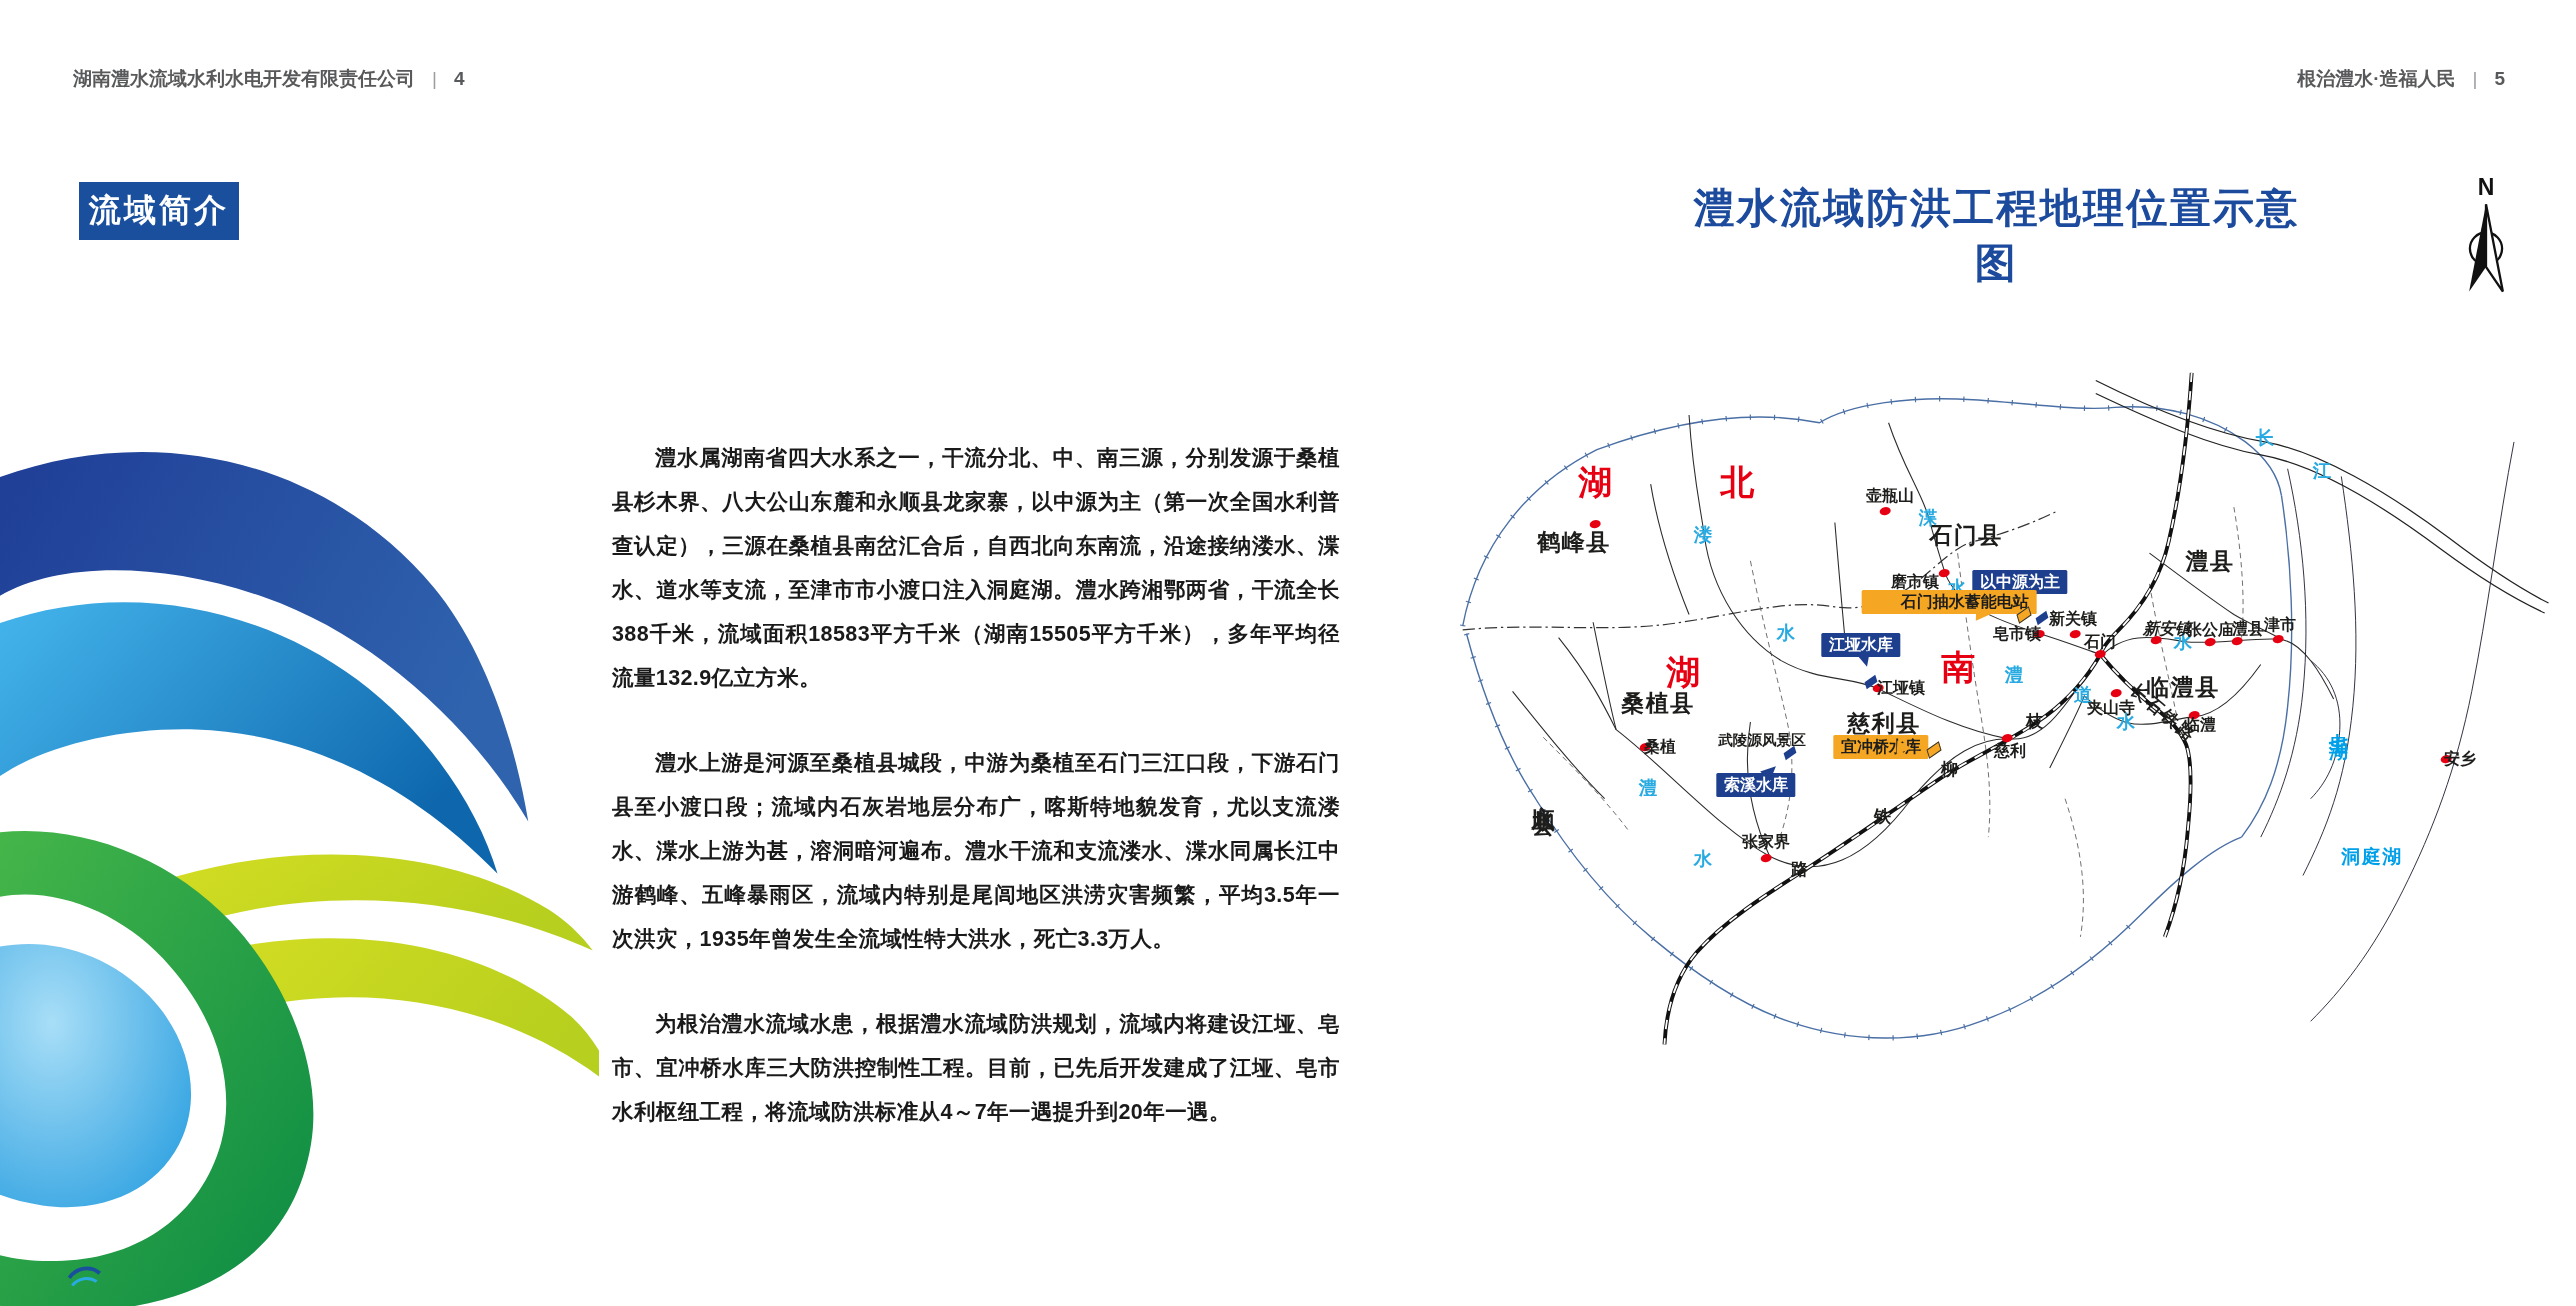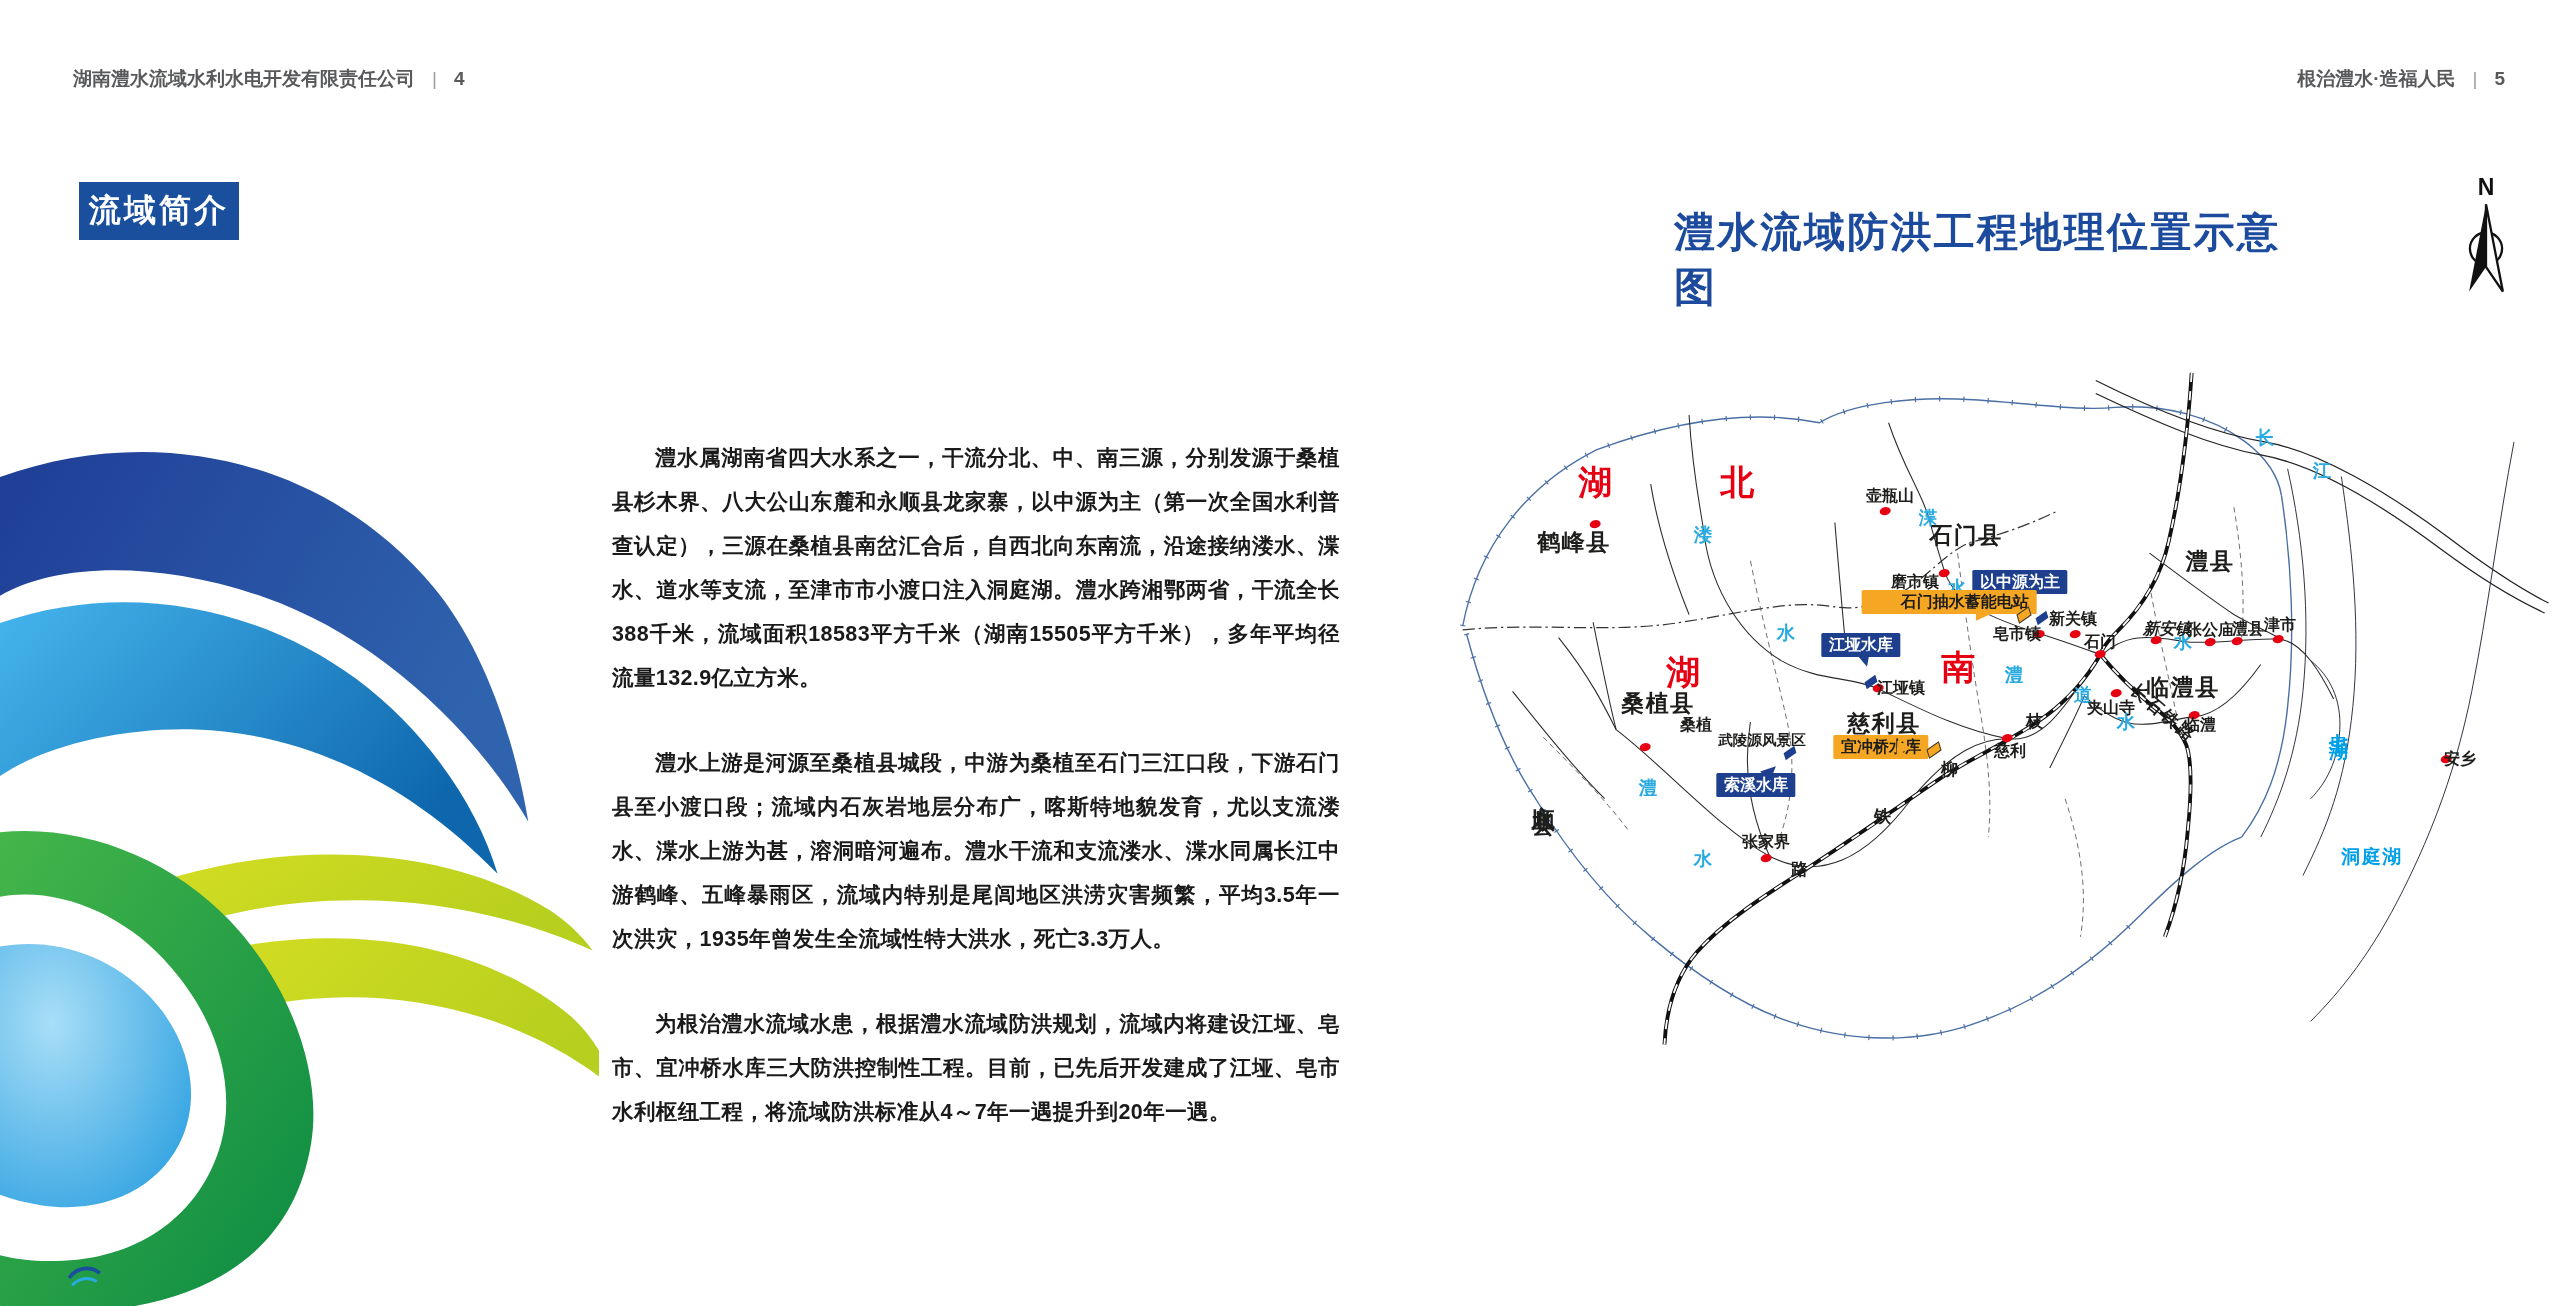--- a/index.html
+++ b/index.html
@@ -18,22 +18,22 @@
   .badge{position:absolute;left:79px;top:182px;width:160px;height:58px;
          background:#1a4f9e;color:#fff;display:flex;align-items:center;justify-content:center;
          font-size:32px;font-weight:800;letter-spacing:3.1px;}
   .bodytext{position:absolute;left:612px;top:436px;width:728px;color:#1a1a1a;}
   .bodytext p{margin:0 0 41px 0;font-size:21.5px;line-height:44px;font-weight:600;
               text-align:justify;text-indent:2em;letter-spacing:0.4px;}
   .logo-swirl{position:absolute;left:0;top:407px;width:599px;height:899px;}
   .footer-mark{position:absolute;left:66px;top:1258px;width:37px;height:32px;}
 
   
-  .map-title{position:absolute;left:1674px;top:181px;width:645px;
-             font-size:41px;font-weight:800;color:#1c4a9c;letter-spacing:2.3px;margin-top:24px;}
+  .map-title{position:absolute;left:1674px;top:181px;width:645px;text-align:center;
+             font-size:41px;font-weight:800;color:#1c4a9c;letter-spacing:2.3px;}
   .compass{position:absolute;left:2454px;top:174px;width:64px;text-align:center;}
   .compass .n{font-size:23px;font-weight:800;color:#111;}
   .map-canvas{position:absolute;left:1420px;top:369px;width:1152px;height:706px;}
   .map-canvas svg.lines{position:absolute;left:0;top:0;}
 
   
   .ml{position:absolute;transform:translate(-50%,-50%);white-space:nowrap;line-height:1.1;}
   .ml.vert{writing-mode:vertical-rl;letter-spacing:4.6px;}
   .map-province{font-size:34px;font-weight:800;color:#e60012;letter-spacing:1.5px;}
   .map-county{font-size:23px;font-weight:800;color:#1d1d1b;letter-spacing:1.5px;}
@@ -249,21 +249,21 @@
       <span class="ml map-town" style="left: 860px; top: 256px;">津市</span>
       <div class="town-dot" style="left: 458px; top: 319px;"></div>
       <span class="ml map-town" style="left: 481px; top: 319px;">江垭镇</span>
       <div class="town-dot" style="left: 696px; top: 324px;"></div>
       <span class="ml map-town" style="left: 691px; top: 339px;">夹山寺</span>
       <div class="town-dot" style="left: 774px; top: 346px;"></div>
       <span class="ml map-town" style="left: 780px; top: 356px;">临澧</span>
       <div class="town-dot" style="left: 587px; top: 369px;"></div>
       <span class="ml map-town" style="left: 590px; top: 382px;">慈利</span>
       <div class="town-dot" style="left: 225px; top: 378px;"></div>
-      <span class="ml map-town" style="left: 240px; top: 356px; margin-left: 36px;">桑植</span>
+      <span class="ml map-town" style="left: 240px; top: 378px;">桑植</span>
       <div class="town-dot" style="left: 346px; top: 489px;"></div>
       <span class="ml map-town" style="left: 346px; top: 473px;">张家界</span>
       <div class="town-dot" style="left: 1026px; top: 390px;"></div>
       <span class="ml map-town" style="left: 1040px; top: 390px;">安乡</span>
       <span class="ml res-box res-blue" style="left: 441px; top: 276px;">江垭水库</span>
       <div class="ptr ptr-blue" style="left: 446px; top: 294px; transform: translate(-50%, -50%) rotate(75.1414deg);"></div>
       <div class="dam dam-blue" style="left: 451px; top: 313px;"></div>
       <span class="ml res-box res-blue" style="left: 600px; top: 213px;">以中源为主</span>
       <div class="ptr ptr-blue" style="left: 611px; top: 231px; transform: translate(-50%, -50%) rotate(57.7712deg);"></div>
       <div class="dam dam-blue" style="left: 622px; top: 249px;"></div>

